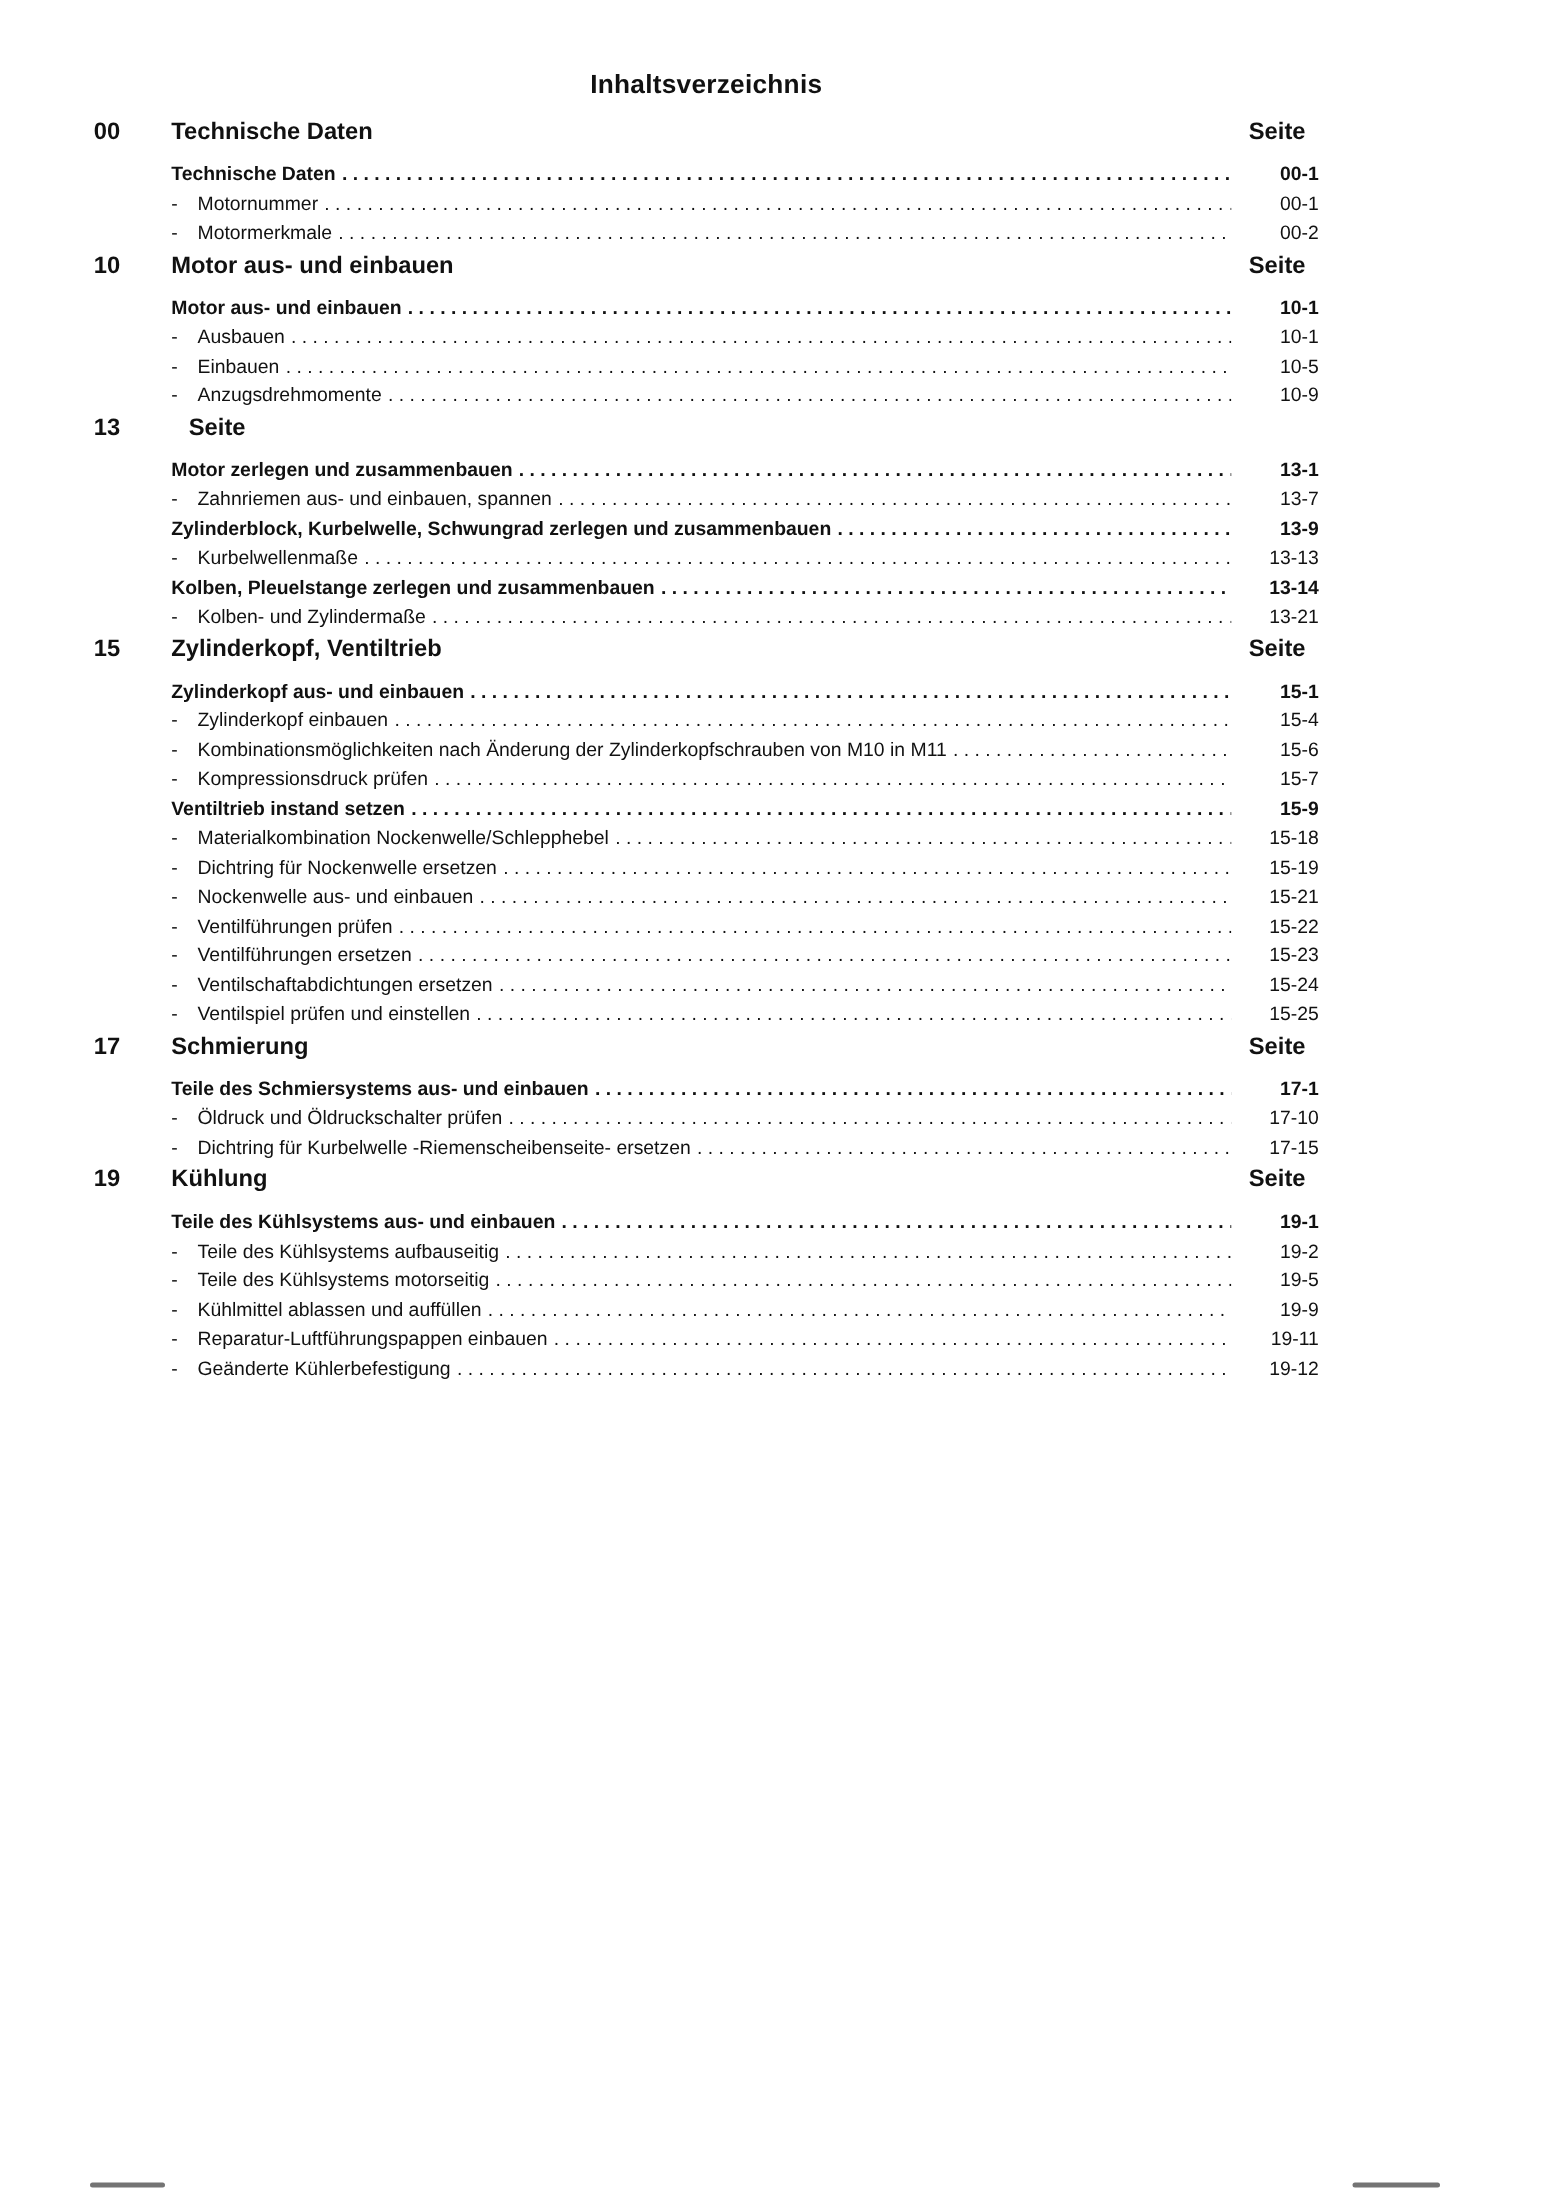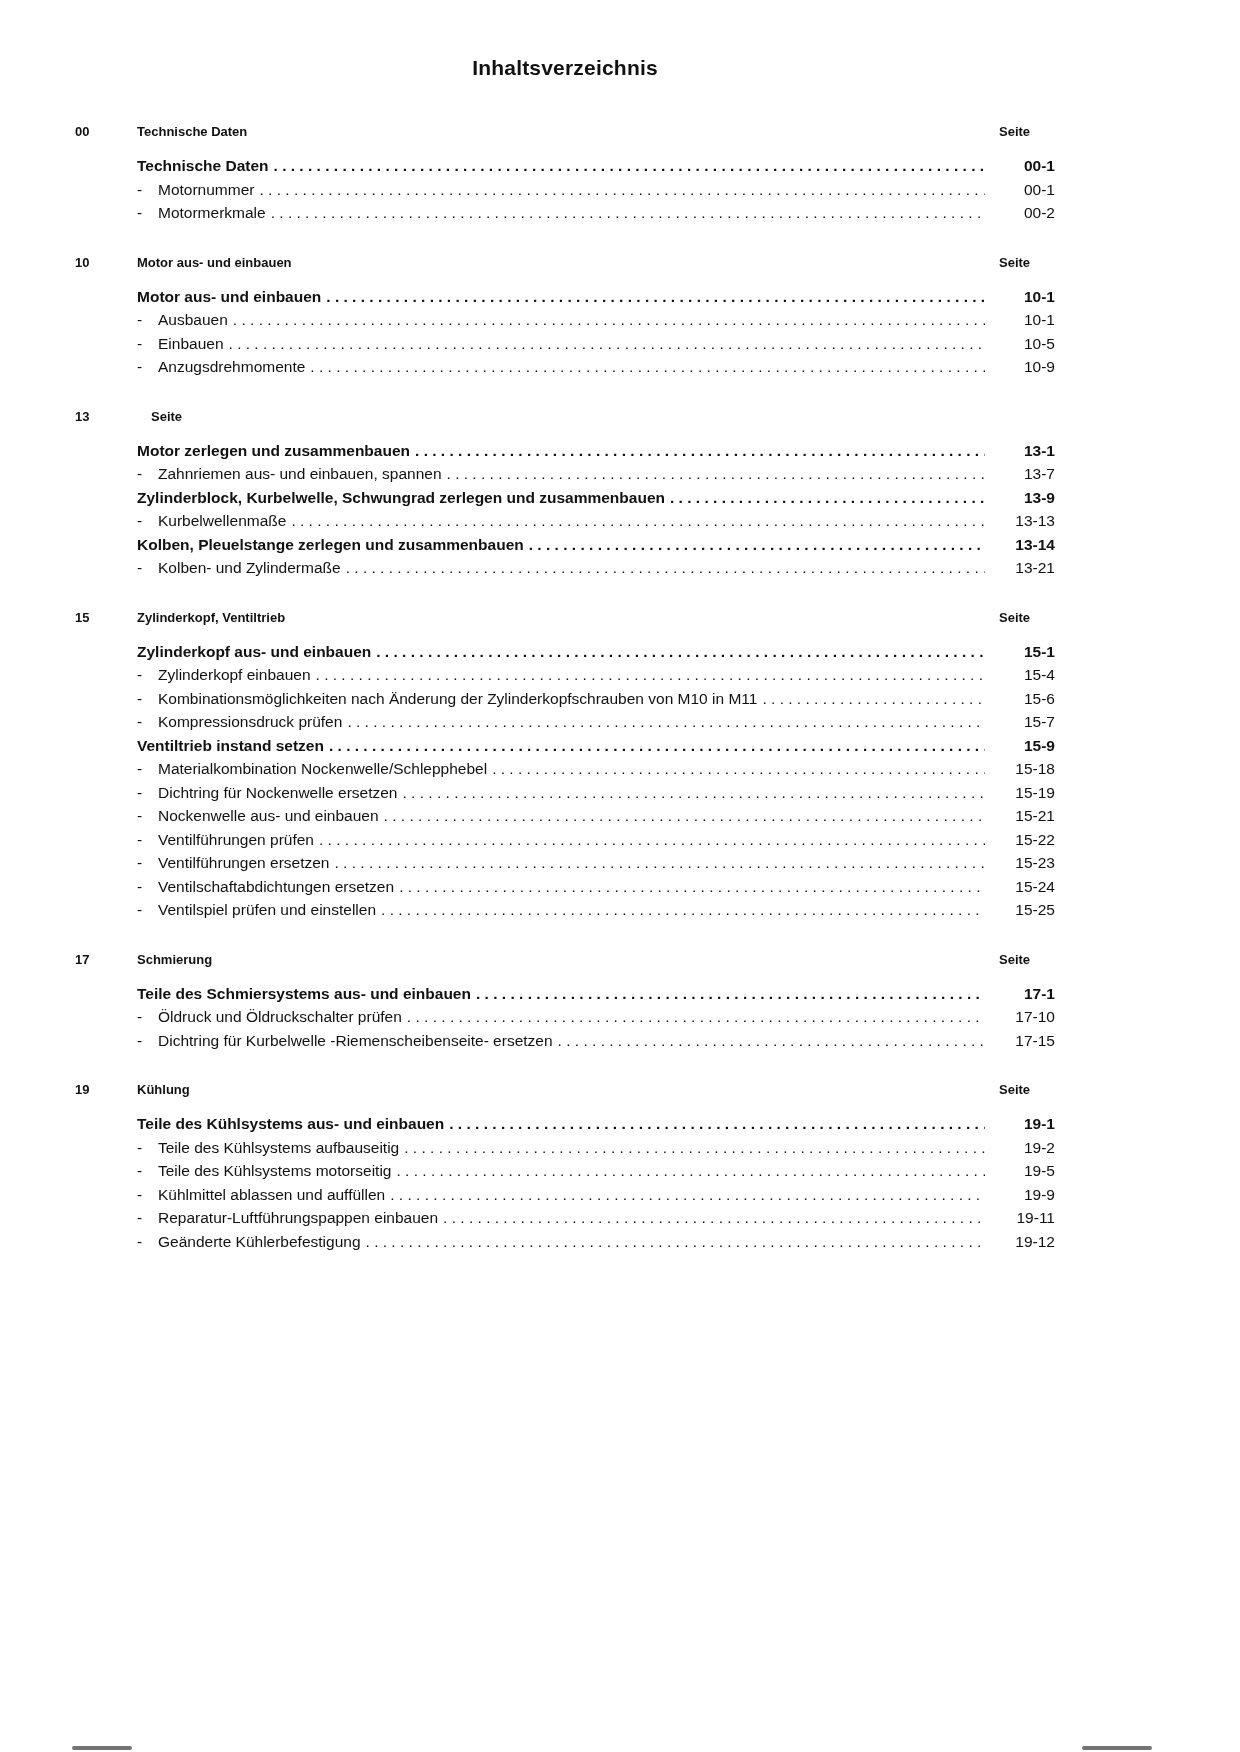--- a/index.html
+++ b/index.html
@@ -12,32 +12,32 @@
     font-family: "Liberation Sans", "DejaVu Sans", sans-serif;
     overflow: hidden;
     position: relative;
   }
   .page {
     width: 100%;
     height: 100%;
     padding: 56px 185px 40px 75px;
   }
   .doc-title {
-    margin: 0 0 38px 0;
+    margin: 0 0 12px 0;
     text-align: center;
     font-size: 21px;
     font-weight: 700;
     letter-spacing: 0.2px;
   }
-  .toc-section { margin-top: 24px; }
+  .toc-section { }
   .toc-section:first-child { margin-top: 0; }
   .section-header {
     display: flex;
     align-items: flex-end;
-    font-size: 13px;
+    font-size: 19px;
     font-weight: 700;
     line-height: 27px;
   }
   .sec-num  { flex: 0 0 62px; }
   .sec-title{ flex: 1 1 auto; white-space: nowrap; }
   .sec-seite{ flex: 0 0 70px; padding-left: 14px; white-space: nowrap; }
   .entries  { margin-left: 62px; margin-top: 9px; }
   .entry {
     display: flex;
     align-items: baseline;

